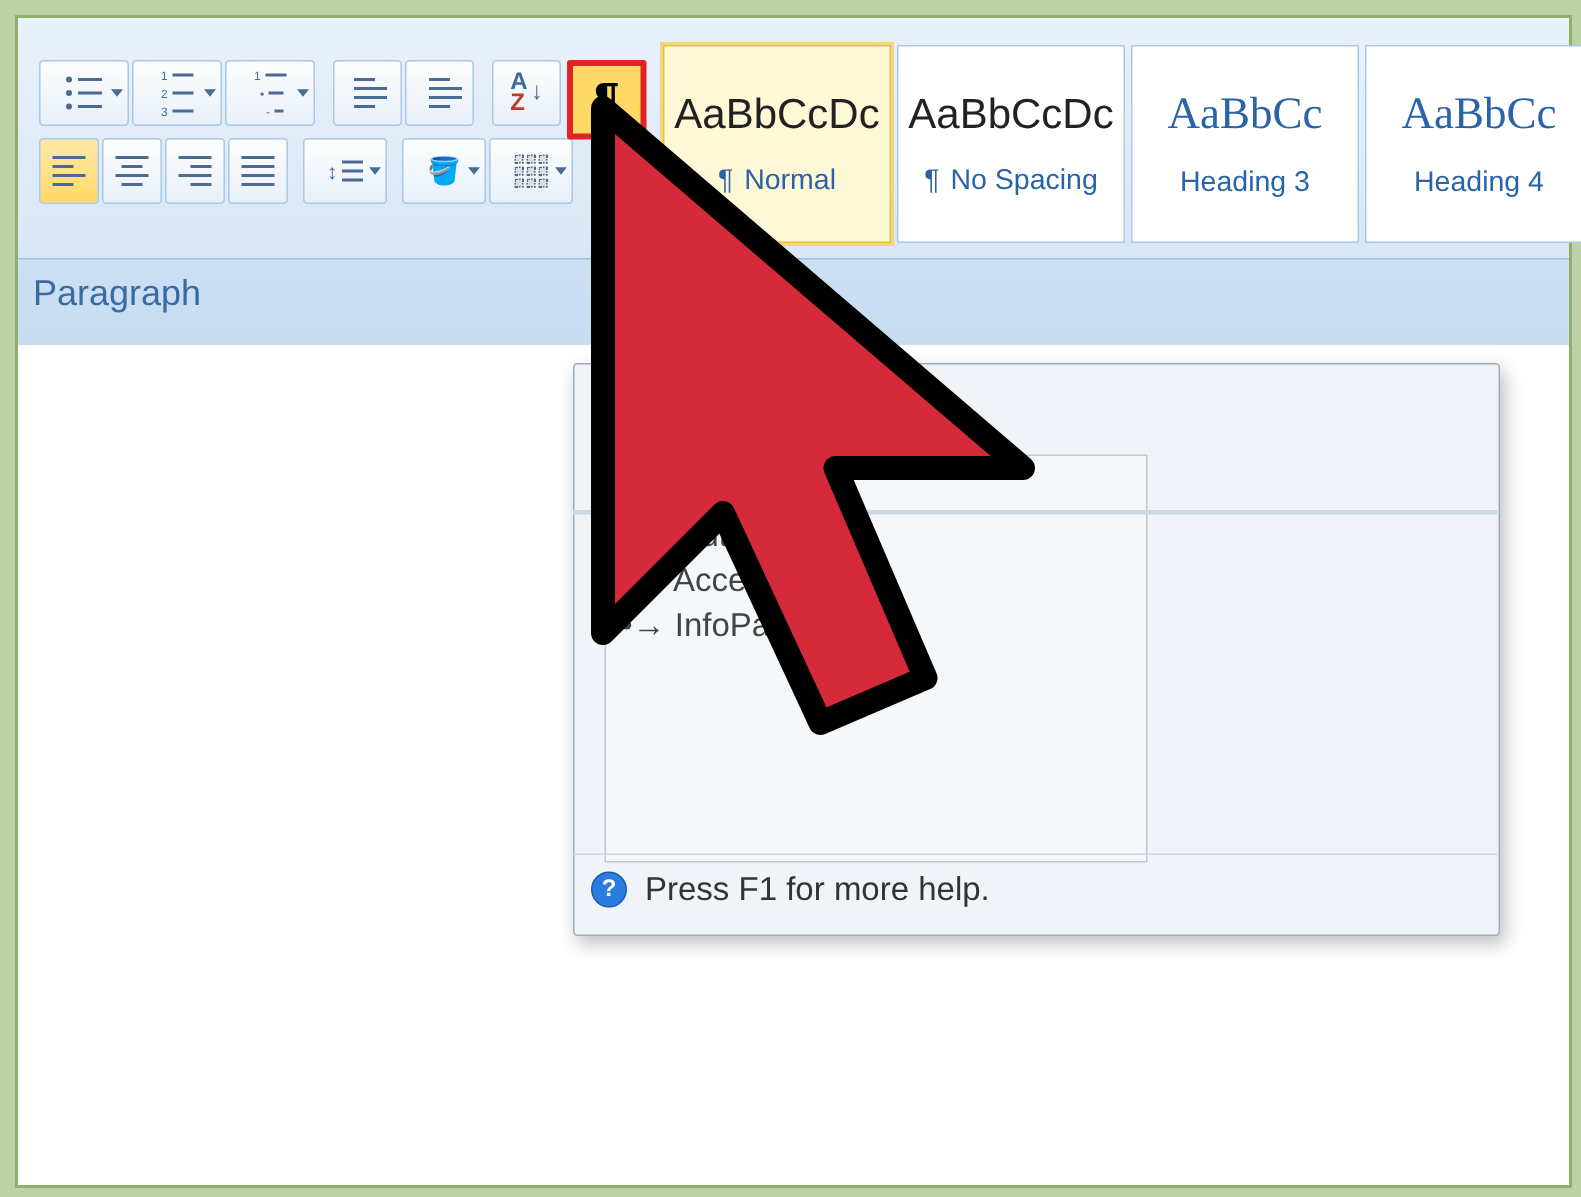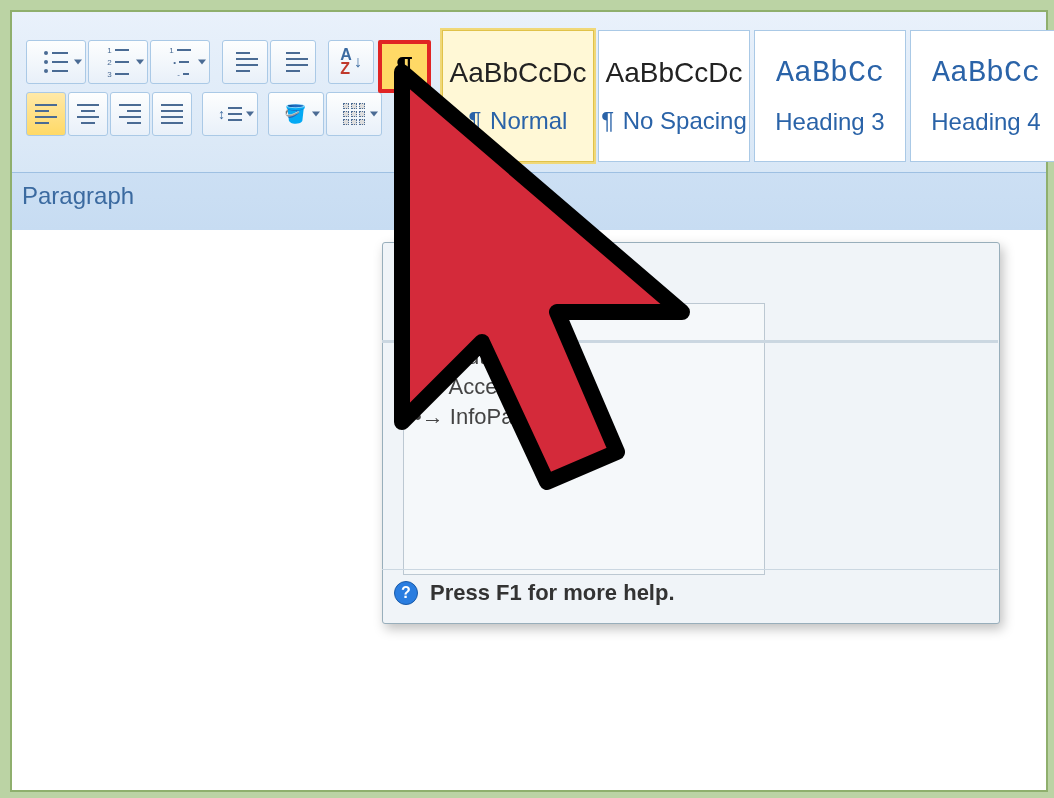--- a/index.html
+++ b/index.html
@@ -7,34 +7,34 @@
 .ribbon{position:absolute;left:0;top:0;width:1034px;height:218px;background:linear-gradient(#dbe9f8,#c7dcf2)}
 .ribbon-inner{position:absolute;left:0;top:0;width:1034px;height:160px;background:linear-gradient(#e9f1fb,#d8e7f6);border-bottom:1px solid #9ec0e2}
 .btn{position:absolute;background:linear-gradient(#fdfefe,#e8f0f9);border:1px solid #aac9e6;border-radius:3px;display:flex;align-items:center;justify-content:center}
 .btn .dd{position:absolute;right:3px;top:50%;transform:translateY(-50%);width:0;height:0;border-left:4px solid transparent;border-right:4px solid transparent;border-top:5px solid #4a6b94}
 .section-label{position:absolute;left:10px;top:170px;width:400px;font-size:24px;color:#3b6aa0}
 .pilcrow-box{position:absolute;left:366px;top:28px;width:45px;height:45px;background:#ffd966;border:4px solid #e02424;border-radius:2px;display:flex;align-items:center;justify-content:center;font-size:30px;font-weight:bold;color:#000}
 .styles{position:absolute;left:430px;top:18px;display:flex;gap:4px}
 .style-card{width:150px;height:130px;background:#fff;border:1px solid #aac9e6;display:flex;flex-direction:column;align-items:center;justify-content:center}
 .style-card.sel{background:#fff8d6;border:1px solid #e0c24a;outline:2px solid #f0d878}
 .style-prev{font-size:28px;color:#222;margin-bottom:18px}
-.style-prev.blue{color:#2a63a8;font-family:Liberation Mono, monospace;font-size:30px}
-.style-name{font-size:24px;color:#2a63a8}
+.style-prev.blue{color:#2a63a8;font-family:Liberation Serif, serif;font-size:30px}
+.style-name{font-size:19px;color:#2a63a8}
 .style-name .pm{color:#2a63a8;margin-right:2px}
 .doc{position:absolute;left:0;top:218px;width:1034px;height:560px;background:#fff}
 .tooltip{position:absolute;left:370px;top:230px;width:616px;height:380px;background:#f0f4f8;border:1px solid #98aebb;border-radius:3px;box-shadow:3px 5px 12px rgba(0,0,0,.25)}
 .tooltip-title{position:absolute;left:16px;top:8px;font-size:24px;font-weight:bold;color:#333}
 .tooltip-body{position:absolute;left:238px;top:62px;font-size:24px;color:#444;line-height:1.3}
 .tooltip-list{position:absolute;left:20px;top:60px;width:340px;height:258px;border:1px solid #bcc8d2;background:#f5f8fa;padding:6px 10px;font-size:22px;color:#444}
 .tooltip-list div{margin:4px 0;white-space:pre}
 .ruler{position:absolute;left:370px;top:328px;width:616px;height:3px;background:#cbd7e1}
 .ruler2{position:absolute;left:370px;top:557px;width:616px;height:1px;background:#cbd7e1}
 .help-row{position:absolute;left:382px;top:568px;display:flex;align-items:center;gap:12px}
 .help-icon{width:22px;height:22px;border-radius:50%;background:#2a7de0;color:#fff;display:flex;align-items:center;justify-content:center;font-weight:bold;font-size:16px;border:1px solid #1a5aa8}
-.help-text{font-size:22px;font-weight:bold;color:#333}
+.help-text{font-size:22px;font-weight:normal;color:#333}
 .cursor{position:absolute;left:350px;top:40px;pointer-events:none}
 .icon-lines{display:flex;flex-direction:column;gap:4px}
 .icon-lines span{display:block;width:22px;height:2px;background:#4a6b94}
 .bullet-dots{display:flex;flex-direction:column;gap:5px}
 .bullet-dots i{display:flex;align-items:center;gap:4px}
 .bullet-dots i::before{content:"";width:4px;height:4px;background:#4a6b94;border-radius:50%}
 .bullet-dots i span{width:16px;height:2px;background:#4a6b94;display:block}
 .num-list{display:flex;flex-direction:column;gap:3px;font-size:8px;color:#4a6b94}
 .num-list i{display:flex;align-items:center;gap:3px;font-style:normal}
 .num-list i span{width:14px;height:2px;background:#4a6b94;display:block}

